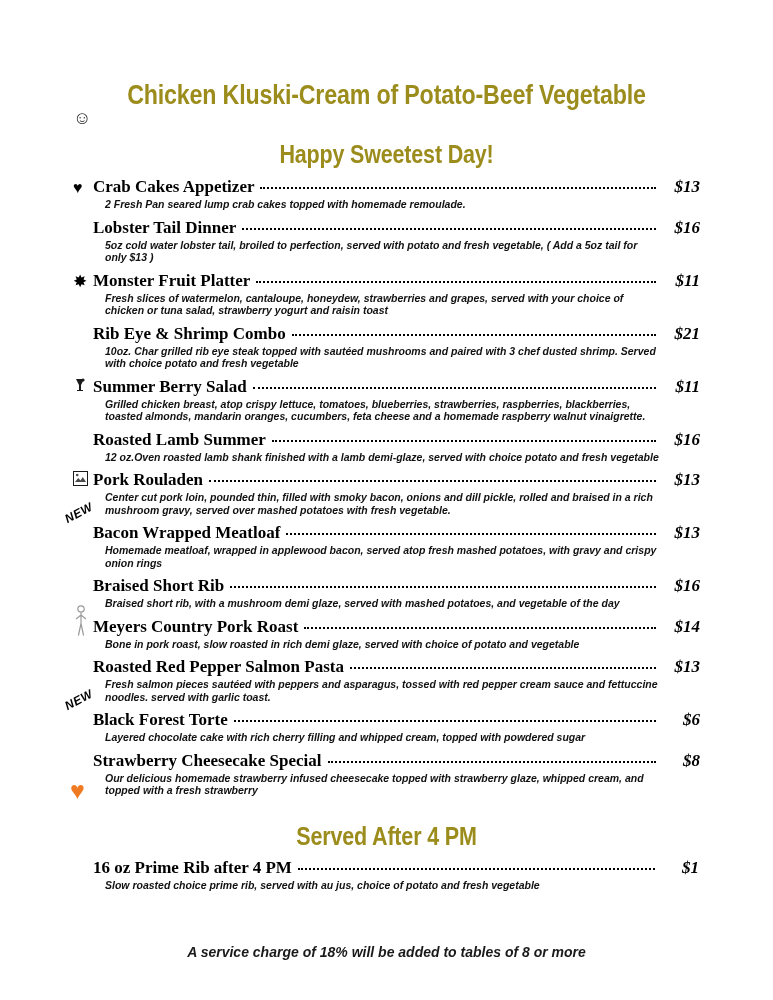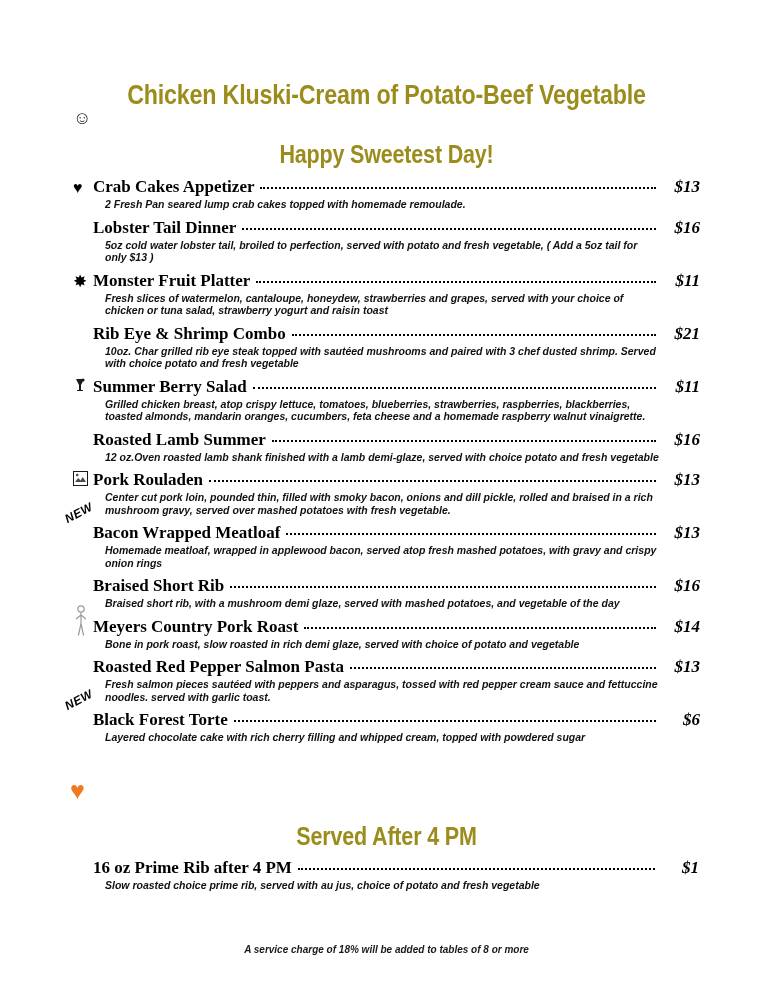--- a/index.html
+++ b/index.html
@@ -180,21 +180,21 @@
   .entry + .entry { margin-top: 6px; }
 
   .footnote {
     position: absolute;
     left: 0; right: 0;
     top: 944px;
     text-align: center;
     font-family: "Liberation Sans", sans-serif;
     font-style: italic;
     font-weight: bold;
-    font-size: 10px;
+    font-size: 14px;
     color: #1a1a1a;
   }
 
   
   .icon-svg { display: block; }
 </style>
 </head>
 <body>
 
 <div class="page">
@@ -317,20 +317,28 @@
       </div>
       <div class="entry">
         <div class="entry-row">
           <span class="m-new">NEW</span>
           <span class="item-name">Black Forest Torte</span>
           <span class="leader"></span>
           <span class="price">$6</span>
         </div>
         <div class="desc">Layered chocolate cake with rich cherry filling and whipped cream, topped with powdered sugar</div>
       </div>
+      <div class="entry">
+        <div class="entry-row">
+          <span class="item-name">Strawberry Cheesecake Special</span>
+          <span class="leader"></span>
+          <span class="price">$8</span>
+        </div>
+        <div class="desc">Our delicious homemade strawberry infused cheesecake topped with strawberry glaze, whipped cream, and topped with a fresh strawberry</div>
+      </div>
     </div>
 
   <div class="orange-heart-icon" style="color: rgb(240, 122, 34);">♥</div>
 
   <div class="banner" id="banner-served" style="color: rgb(155, 140, 28);">Served After 4 PM</div>
 
   <div class="menu-after" id="menu-after-list">
       <div class="entry">
         <div class="entry-row">
           <span class="item-name">16 oz Prime Rib after 4 PM</span>

